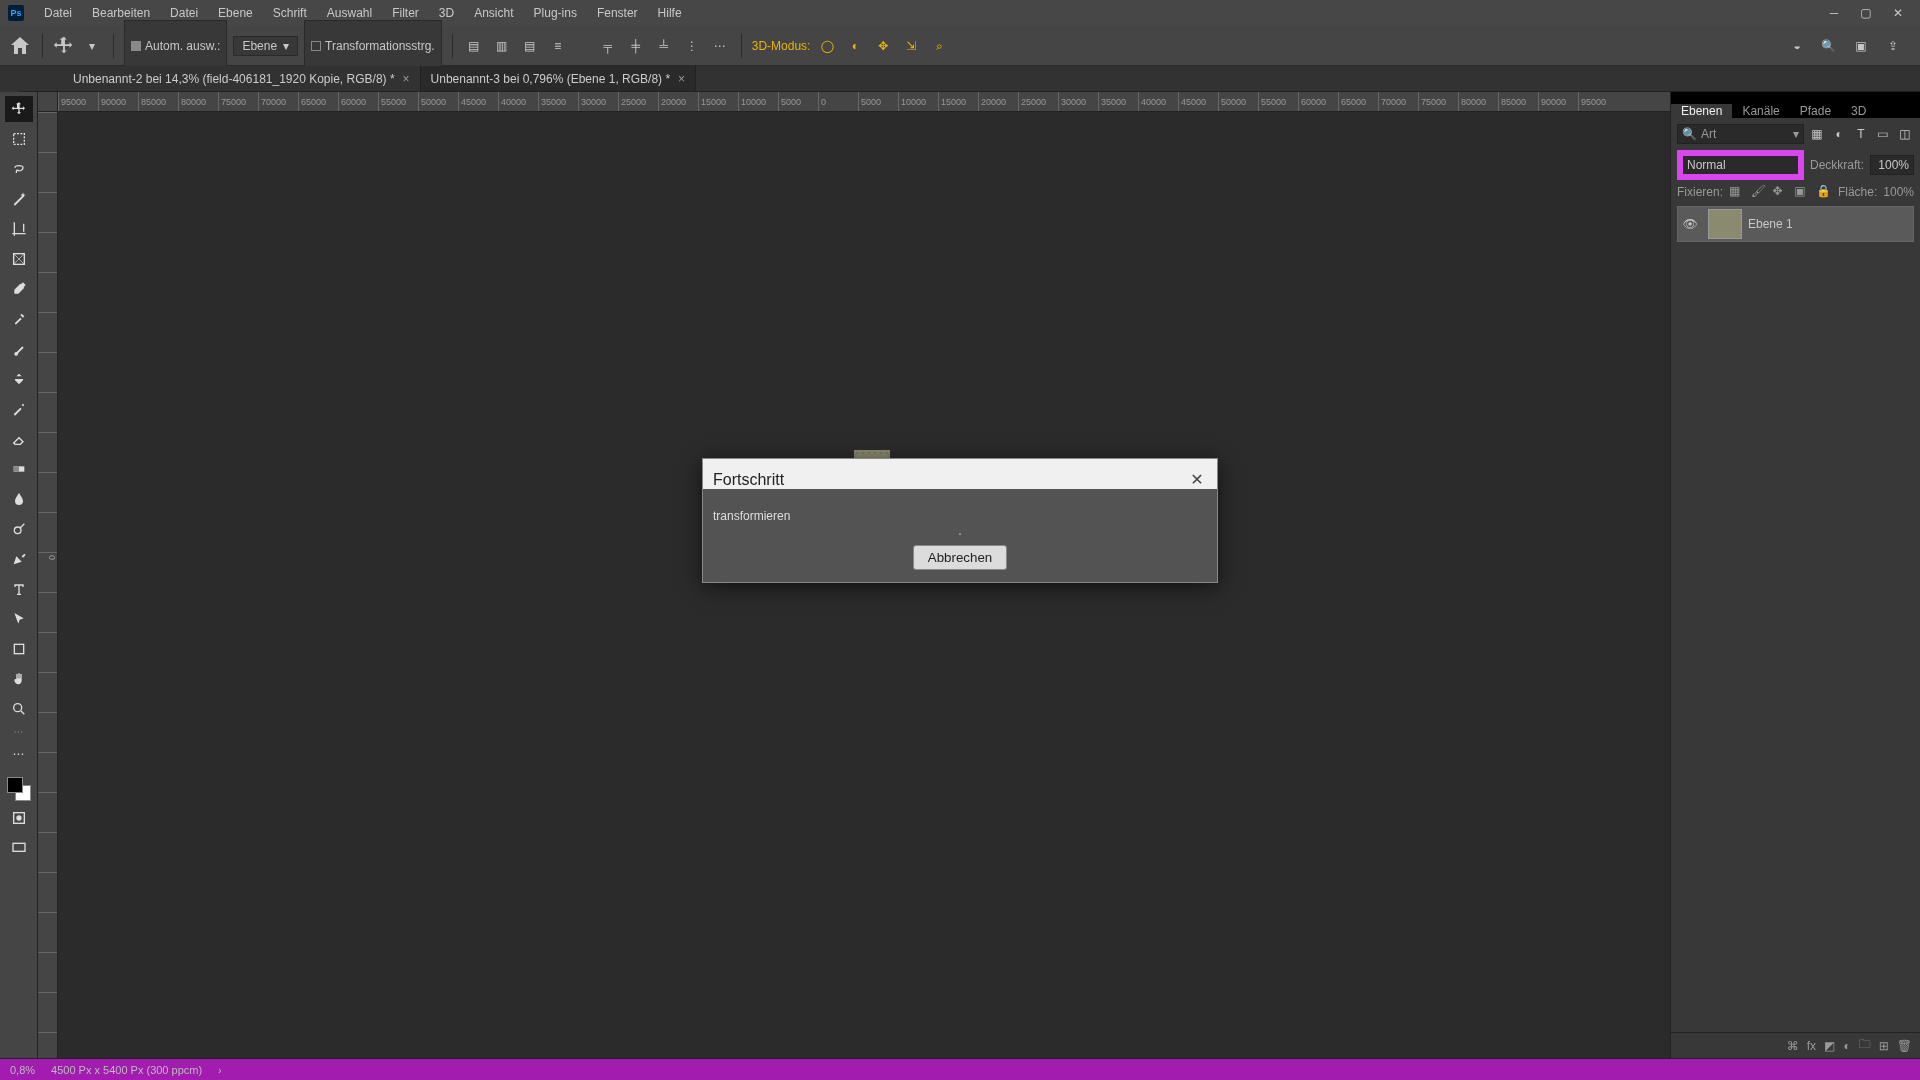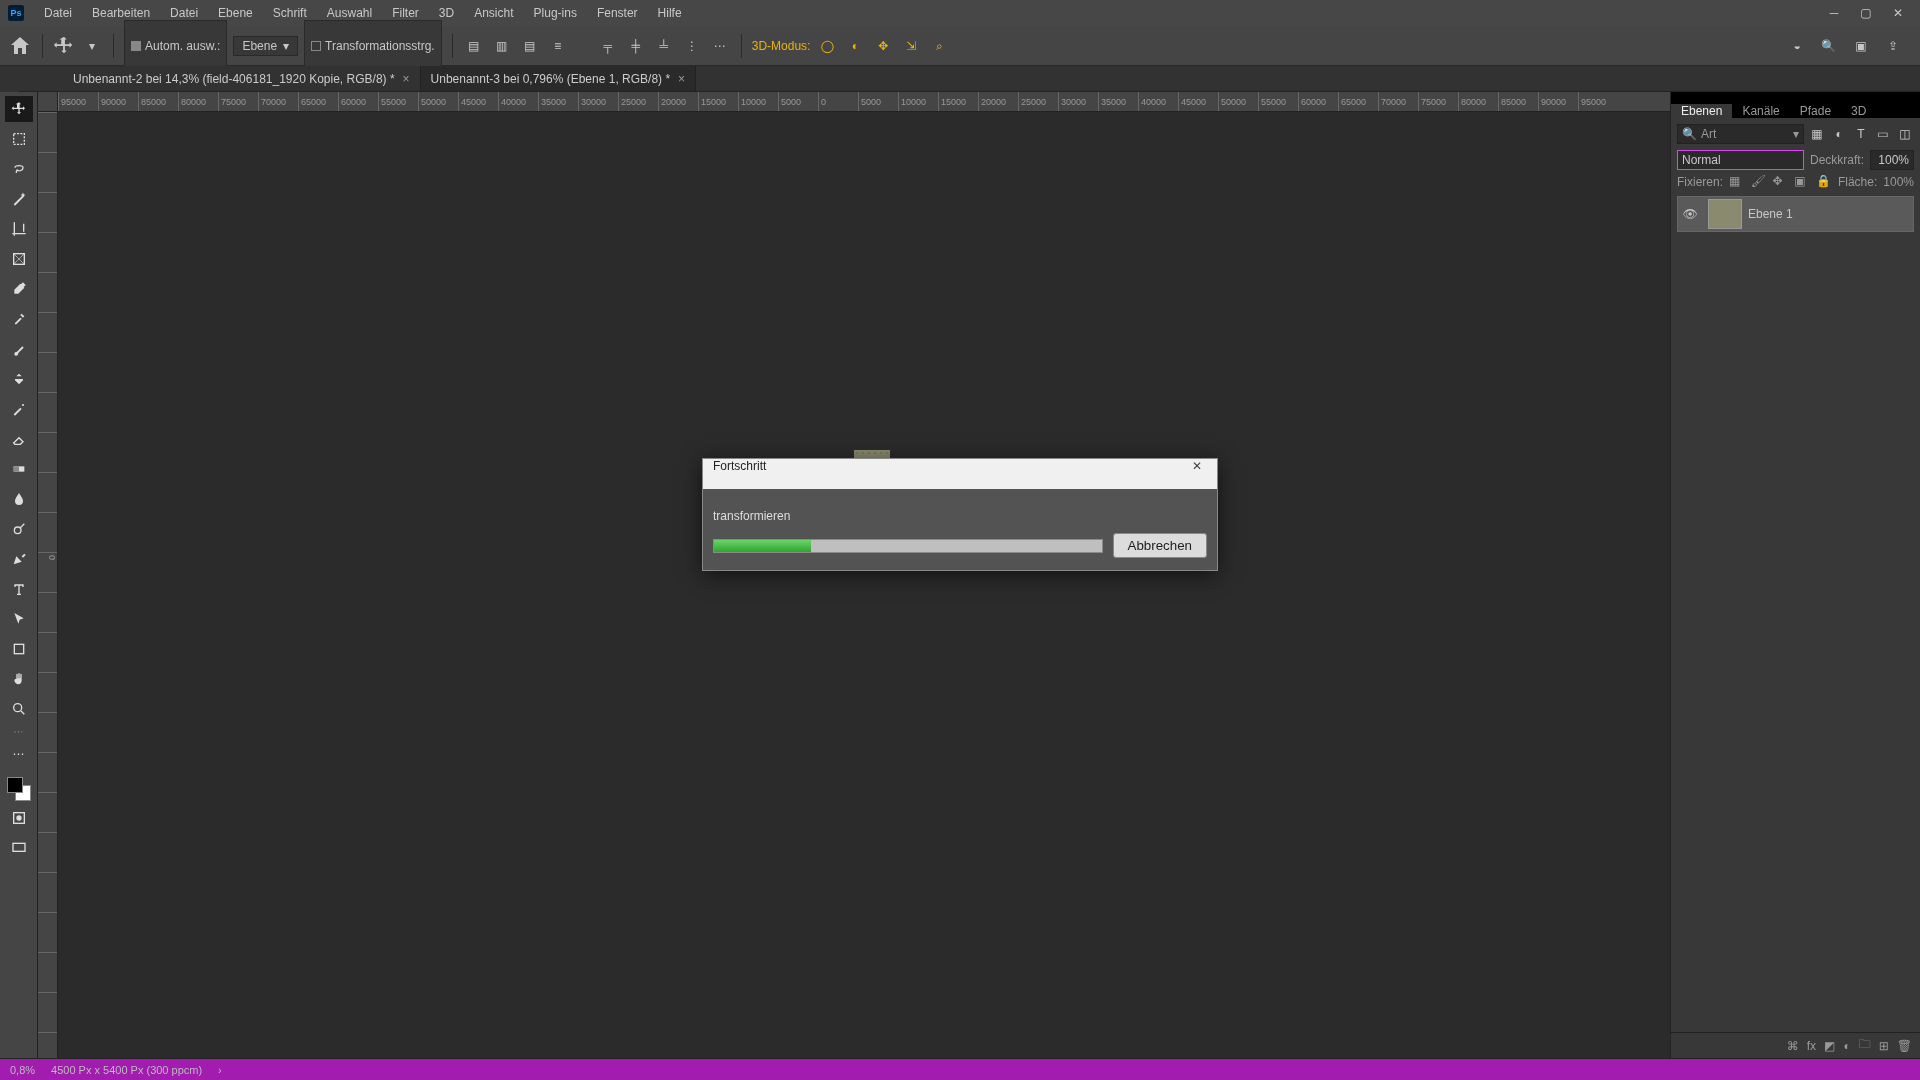--- a/index.html
+++ b/index.html
@@ -52,41 +52,41 @@
 
 .right-panels { width: 250px; background:#383838; border-left:1px solid #222; display:flex;flex-direction:column; }
 .panel-tabs { display:flex; height:26px; background:#000000; align-items:flex-end;}
 .panel-tab { padding:0 10px;display:flex;align-items:center;color:#999;}
 .panel-tab.active{background:#383838;color:#eee;}
 .panel-body { flex:1;padding:6px;overflow:hidden;}
 .search-row { display:flex;align-items:center;gap:4px;margin-bottom:6px;}
 .search-row .input{flex:1;background:#2a2a2a;border:1px solid #222;padding:2px 4px;display:flex;align-items:center;gap:4px;color:#999;}
 .search-row .mini{width:18px;height:18px;display:flex;align-items:center;justify-content:center;}
 .blend-row{display:flex;gap:6px;margin-bottom:4px;align-items:center;}
-.blend-row .sel{background:#2a2a2a;border:1px solid #d946ef;padding:2px 4px;flex:1;}
+.blend-row .sel{background:#2a2a2a;border:6px solid #d946ef;padding:2px 4px;flex:1;}
 .blend-row .lbl{color:#999;}
 .blend-row .val{background:#2a2a2a;border:1px solid #222;padding:2px 4px;width:44px;text-align:right;}
 .lock-row{display:flex;gap:6px;align-items:center;margin-bottom:6px;color:#999;}
 .lock-row .ico{width:16px;height:16px;}
 .layer-row{display:flex;align-items:center;background:#5a5a5a;height:36px;border:1px solid #666;}
 .layer-row .eye{width:24px;display:flex;justify-content:center;}
 .layer-row .thumb{width:34px;height:30px;background:#8a8a6e;margin:0 6px;border:1px solid #999;}
 .panel-footer{height:26px;border-top:1px solid #222;display:flex;justify-content:flex-end;align-items:center;gap:8px;padding:0 8px;color:#999;}
 
 
 .statusbar { height:22px;background:#a21caf;display:flex;align-items:center;padding:0 10px;gap:16px;font-size:11px;color:#bbb;border-top:1px solid #222;}
 
 
 .dialog { position:absolute; width:516px; background:#535353; border:1px solid #888; box-shadow:0 4px 20px rgba(0,0,0,.6); }
-.dialog-title { height:30px;background:#f0f0f0;color:#222;display:flex;align-items:flex-start;padding:0 10px;font-size:12px;}
+.dialog-title { height:30px;background:#f0f0f0;color:#222;display:flex;align-items:flex-end;padding:0 10px;font-size:16px;}
 .dialog-title .spacer{flex:1;}
 .dialog-title .close{color:#444;width:20px;text-align:center;}
 .dialog-body { padding:20px 10px 12px 10px; }
 .dialog-label { color:#ddd;font-size:12px;margin-bottom:10px;}
-.dialog-row { display:flex;gap:10px;align-items:center;}
+.dialog-row { display:flex;gap:10px;align-items:center;flex-direction:column;}
 .progress-outer{flex:1;height:14px;background:#bfbfbf;border:1px solid #8a8a8a;}
 .progress-inner{height:100%;background:linear-gradient(#6bd46b,#2ea52e);}
 .dialog-btn{background:#dcdcdc;border:1px solid #888;color:#222;padding:4px 14px;border-radius:3px;}
 
 svg { fill: currentColor; }
 </style>
 </head>
 <body>
 
 <div class="menubar">

